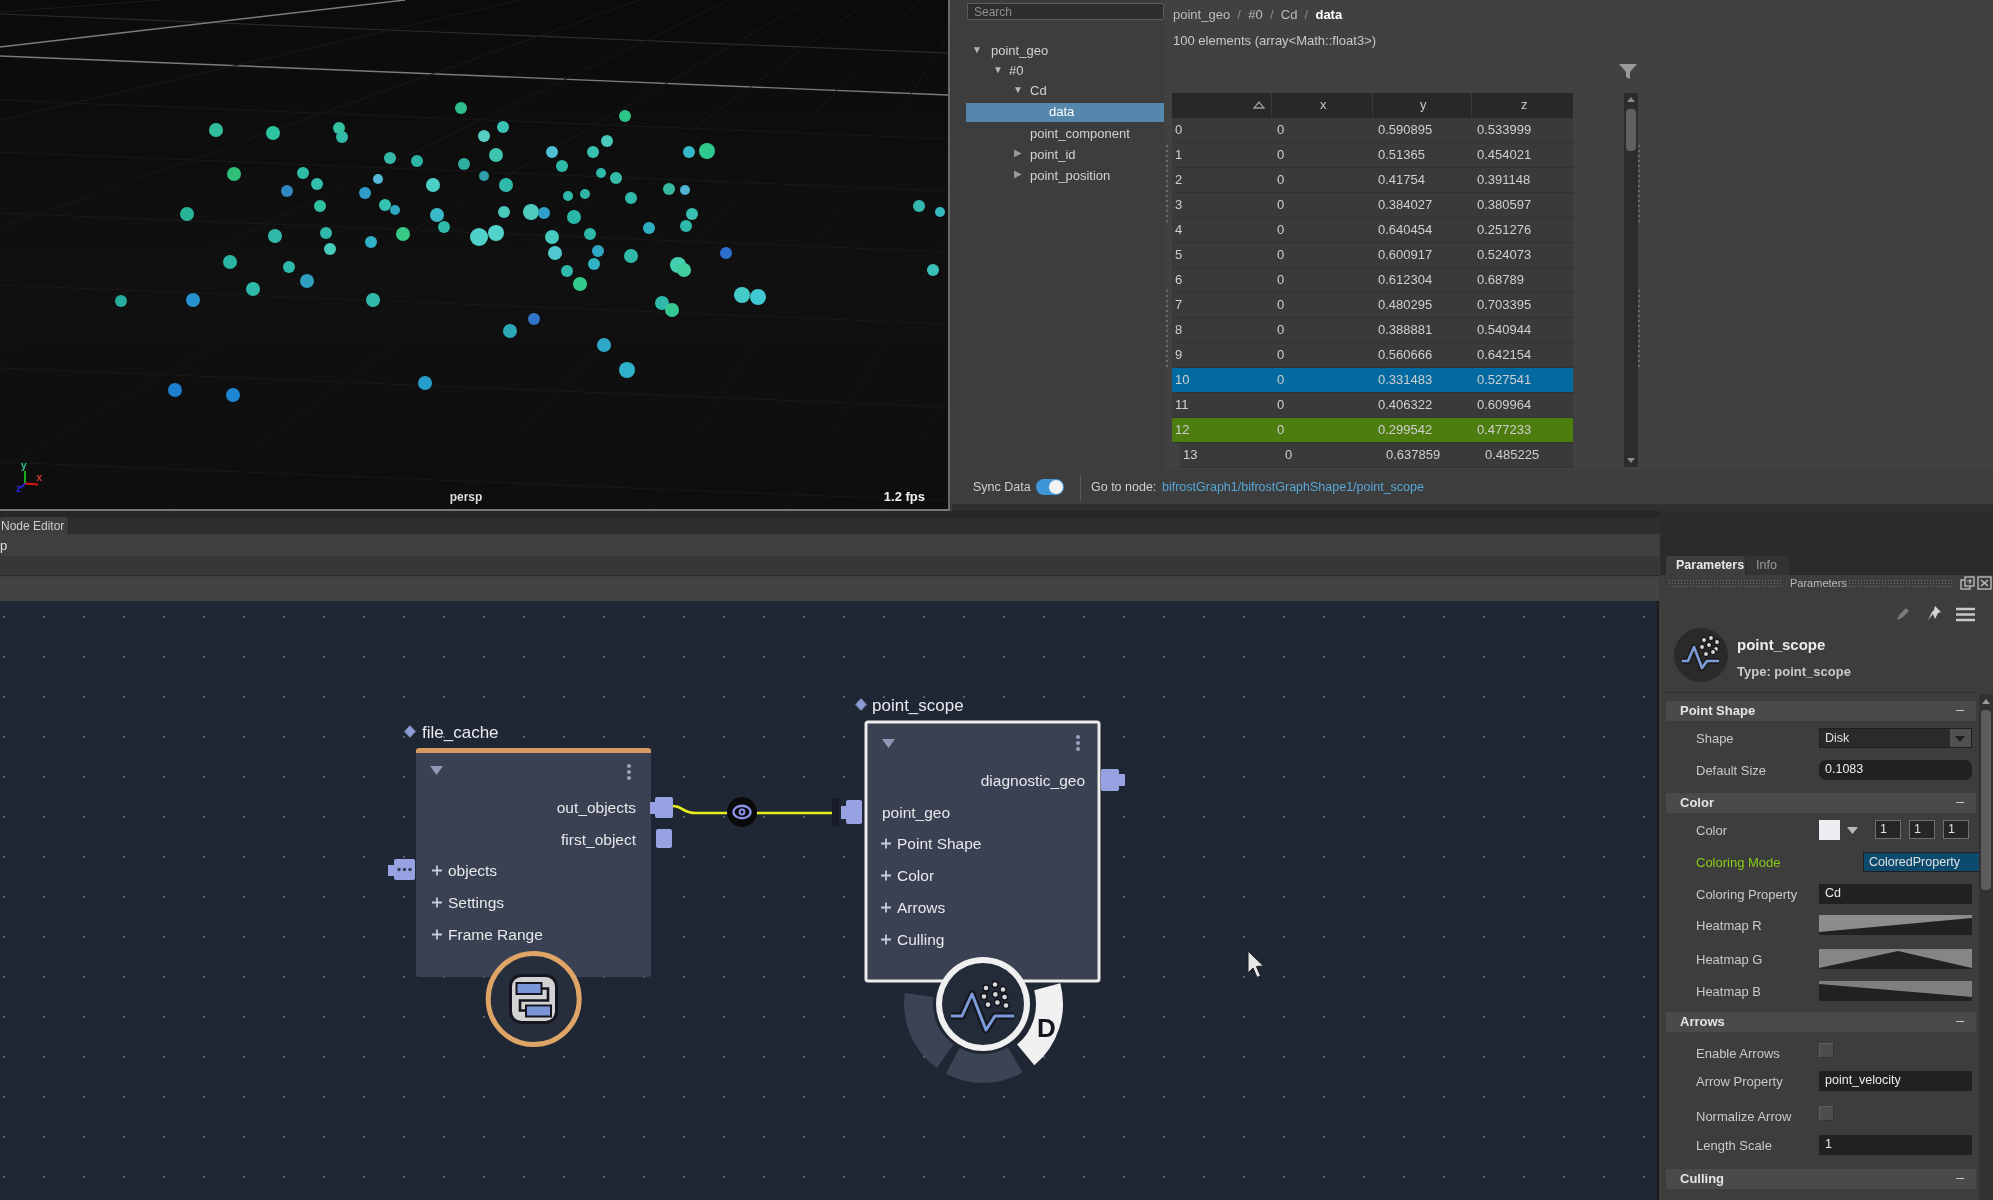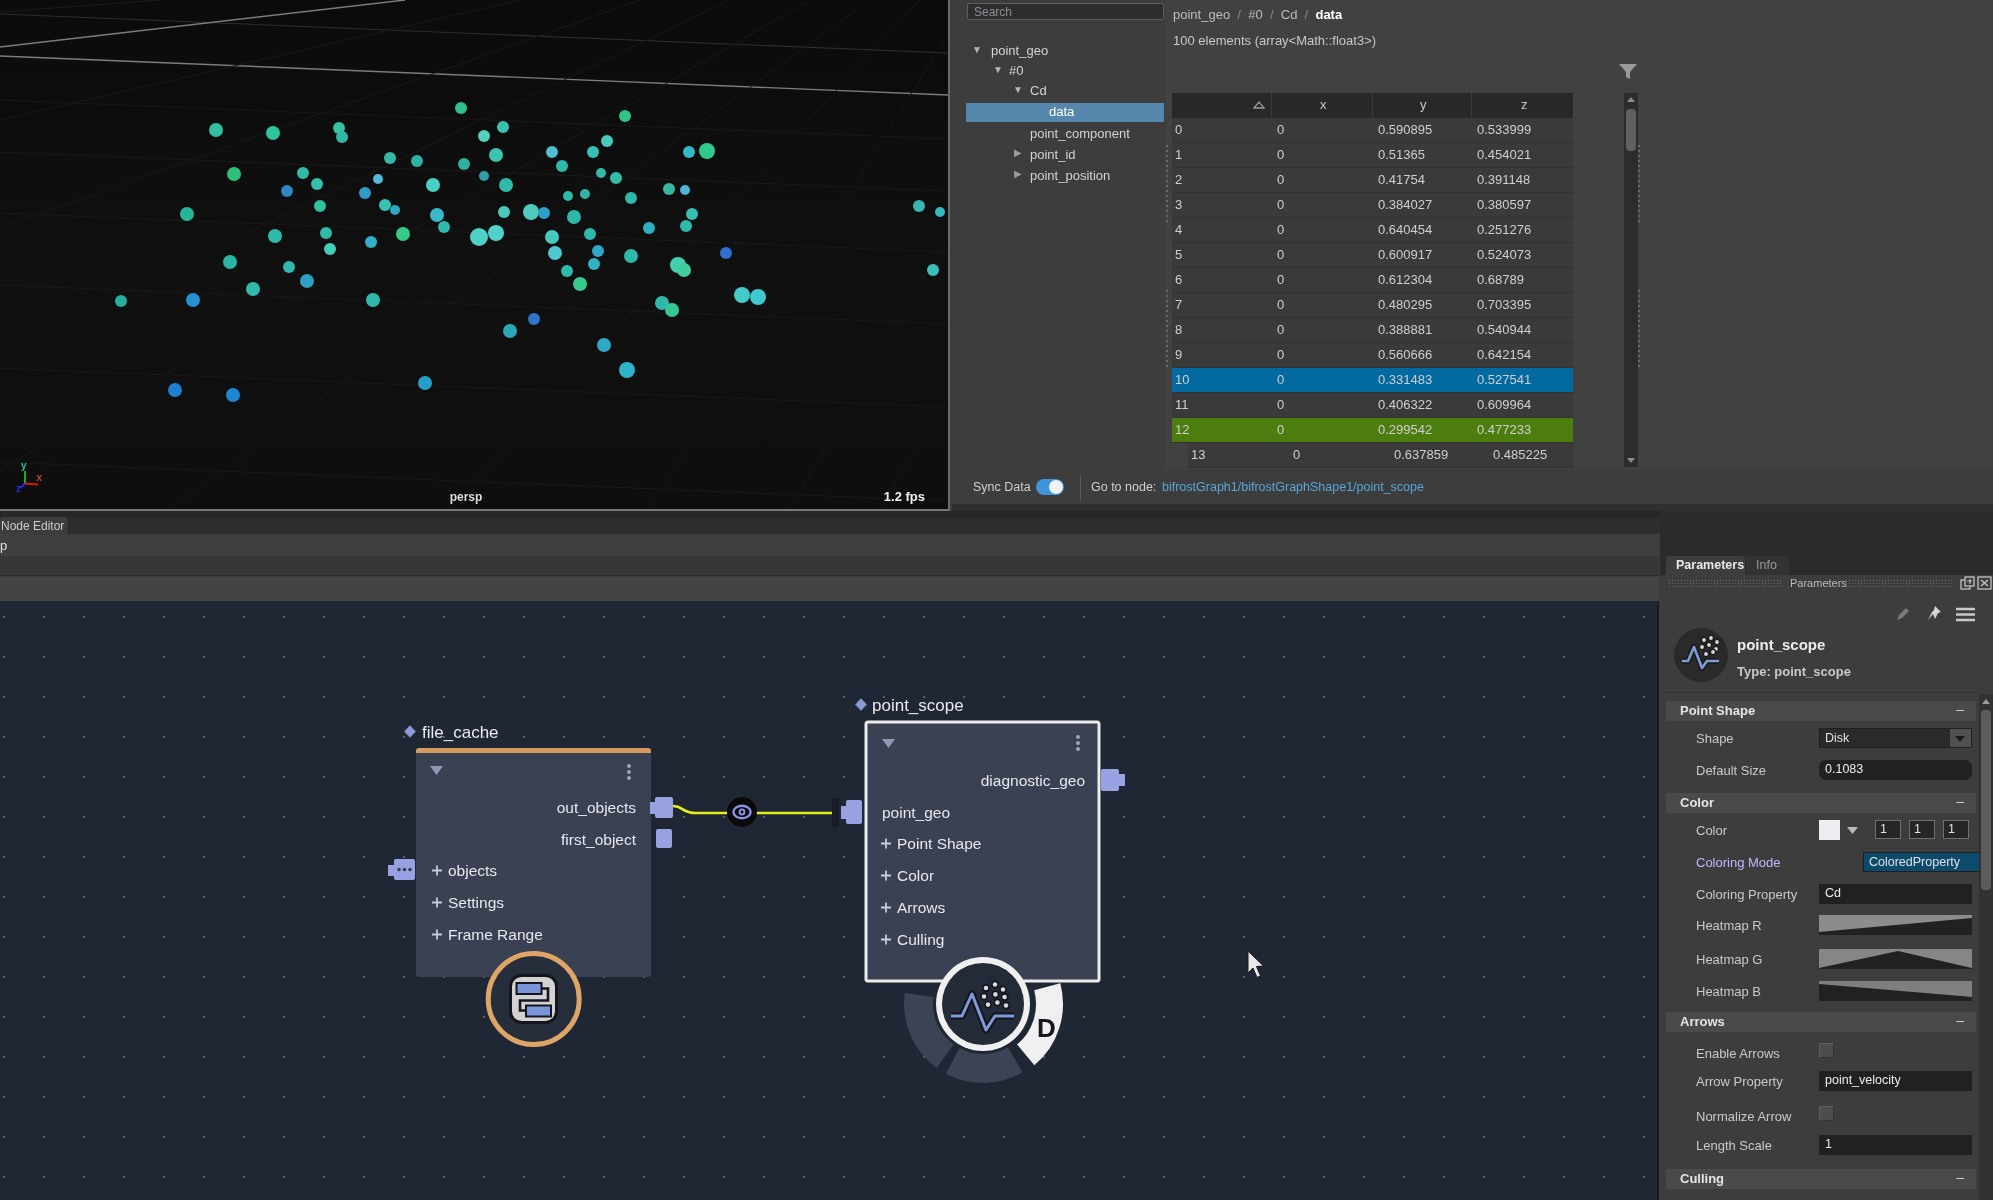--- a/index.html
+++ b/index.html
@@ -261,21 +261,21 @@
       <span style="position:absolute;left:105px;top:4px;">0</span>
       <span style="position:absolute;left:206px;top:4px;">0.406322</span>
       <span style="position:absolute;left:305px;top:4px;">0.609964</span>
     </div>
         <div style="position:absolute;left:0;top:300.6px;width:401px;height:25.05px;background:#4d7c0f;border-bottom:1px solid #303030;">
       <span style="position:absolute;left:3px;top:4px;">12</span>
       <span style="position:absolute;left:105px;top:4px;">0</span>
       <span style="position:absolute;left:206px;top:4px;">0.299542</span>
       <span style="position:absolute;left:305px;top:4px;text-align:center;">0.477233</span>
     </div>
-        <div style="position:absolute;left:16px;top:325.7px;width:401px;height:25.05px;background:#3a3a3a;border-bottom:1px solid #303030;">
+        <div style="position:absolute;left:8px;top:325.7px;width:401px;height:25.05px;background:#3a3a3a;border-bottom:1px solid #303030;">
       <span style="position:absolute;left:3px;top:4px;">13</span>
       <span style="position:absolute;left:105px;top:4px;">0</span>
       <span style="position:absolute;left:206px;top:4px;">0.637859</span>
       <span style="position:absolute;left:305px;top:4px;">0.485225</span>
     </div>
   </div>
   <div style="position:absolute;left:459px;top:93px;width:14px;height:374px;background:#2c2c2c;">
     <svg width="14" height="14" style="position:absolute;left:0;top:0;">
           <path d="M3,9 L7,4 L11,9 Z" fill="#8a8a8a"></path>
         </svg>
@@ -484,21 +484,21 @@
       </svg>
 <div style="position:absolute;left:215px;top:309px;width:26px;height:19px;background:#262626;border:1px solid #6e6e6e;">
       <span style="position:absolute;left:4px;top:1px;font-size:12.5px;color:#e0e0e0;">1</span>
       </div>
 <div style="position:absolute;left:249px;top:309px;width:26px;height:19px;background:#262626;border:1px solid #6e6e6e;">
       <span style="position:absolute;left:4px;top:1px;font-size:12.5px;color:#e0e0e0;">1</span>
       </div>
 <div style="position:absolute;left:283px;top:309px;width:26px;height:19px;background:#262626;border:1px solid #6e6e6e;">
       <span style="position:absolute;left:4px;top:1px;font-size:12.5px;color:#e0e0e0;">1</span>
       </div>
-<span style="position:absolute;left:36px;top:344px;font-size:13px;color:#c4b5fd;">Coloring Mode</span>
+<span style="position:absolute;left:36px;top:344px;font-size:13px;color:#84cc16;">Coloring Mode</span>
 <div style="position:absolute;left:159px;top:341px;width:153px;height:20px;background:#0c4a6e;border:1px solid #1f1f1f;margin-left:44px;">
       <span style="position:absolute;left:5px;top:2px;font-size:12.5px;color:#e0e0e0;">ColoredProperty</span>
       <div style="position:absolute;right:0;top:0;width:21px;height:18px;background:#505050;">
         <svg width="12" height="8" style="position:absolute;left:4px;top:6px;">
             <path d="M1,1 L11,1 L6,7 Z" fill="#1d1d1d"></path>
           </svg>
       </div>
     </div>
 <span style="position:absolute;left:36px;top:376px;font-size:13px;color:#c9c9c9;">Coloring Property</span>
 <div style="position:absolute;left:159px;top:373px;width:153px;height:20px;background:#212121;">

